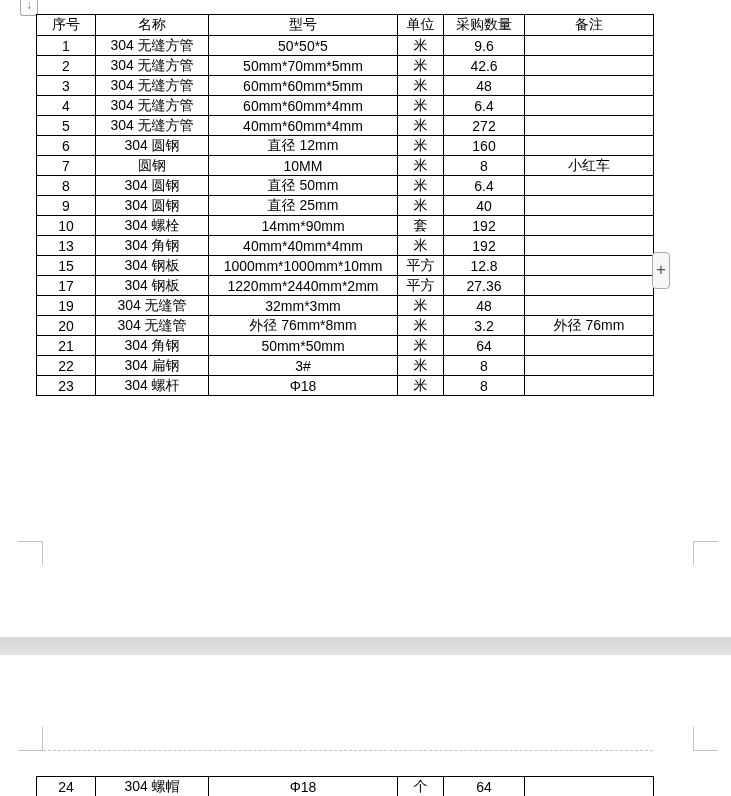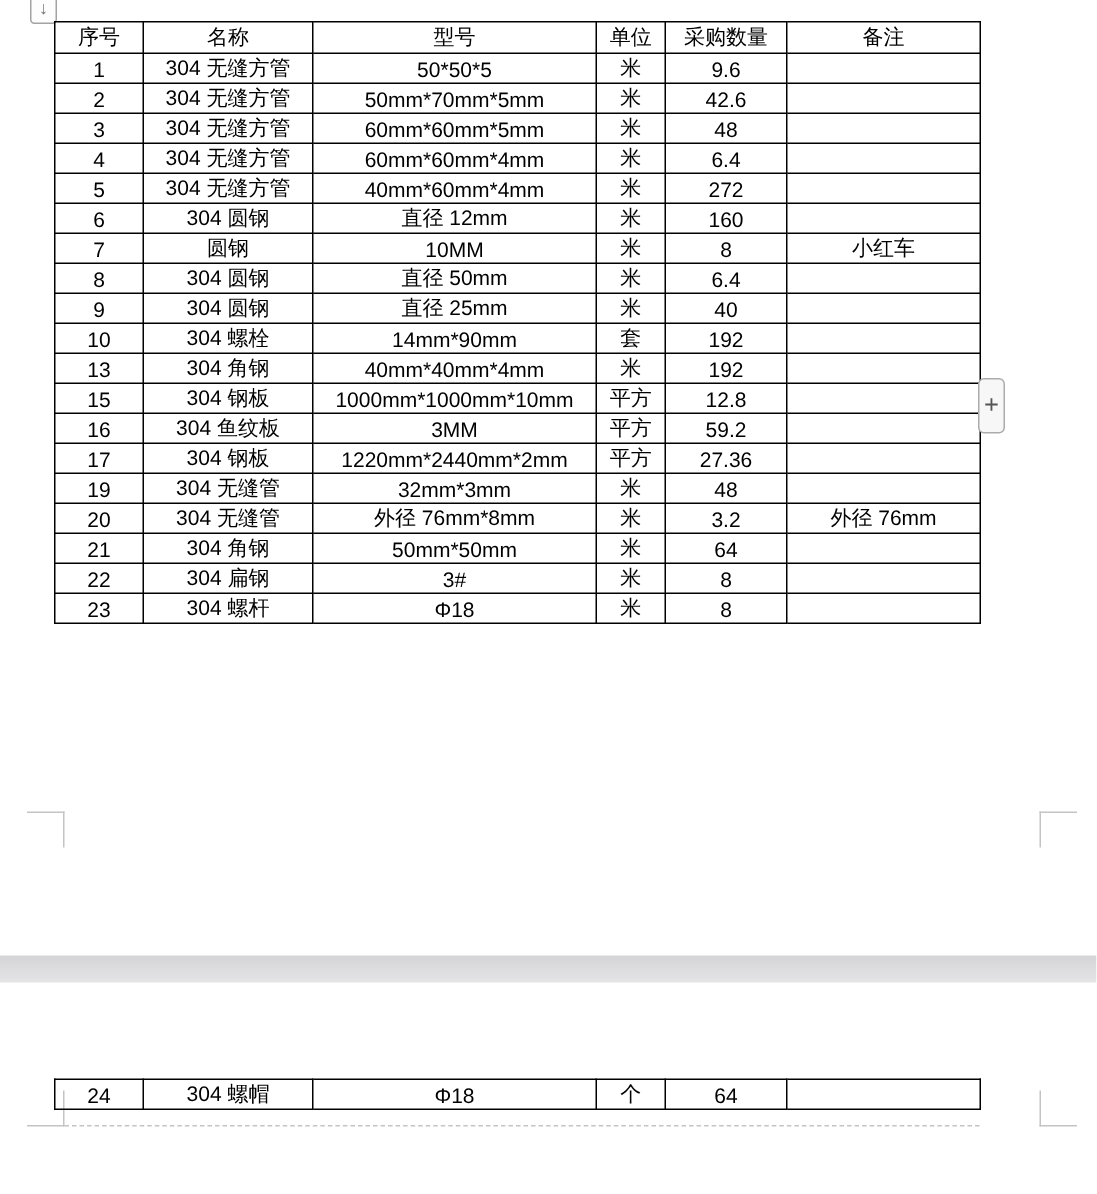--- a/index.html
+++ b/index.html
@@ -17,21 +17,21 @@
   }
   .move-handle span { position: relative; top: -2px; }
 
   
   table.t {
     position: absolute; left: 36px; width: 617px;
     border-collapse: collapse; table-layout: fixed;
     font-size: 14px;
   }
   table.t1 { top: 14px; }
-  table.t2 { top: 719px; padding-left: 40px; }
+  table.t2 { top: 776px; padding-left: 40px; }
   table.t th, table.t td {
     border: 1.5px solid #000; text-align: center; vertical-align: middle;
     height: 20px; padding: 0 2px; font-weight: normal; overflow: hidden;
     white-space: nowrap;
   }
   table.t thead th { height: 21px; }
 
   
   .plus-btn {
     position: absolute; left: 652px; top: 252px; width: 18px; height: 37px;
@@ -178,28 +178,20 @@
         </tr>
         <tr>
           <td>15</td>
           <td>304 钢板</td>
           <td>1000mm*1000mm*10mm</td>
           <td>平方</td>
           <td>12.8</td>
           <td></td>
         </tr>
         <tr>
-          <td>16</td>
-          <td>304 鱼纹板</td>
-          <td>3MM</td>
-          <td>平方</td>
-          <td>59.2</td>
-          <td></td>
-        </tr>
-        <tr>
           <td>17</td>
           <td>304 钢板</td>
           <td>1220mm*2440mm*2mm</td>
           <td>平方</td>
           <td>27.36</td>
           <td></td>
         </tr>
         <tr>
           <td>19</td>
           <td>304 无缝管</td>

